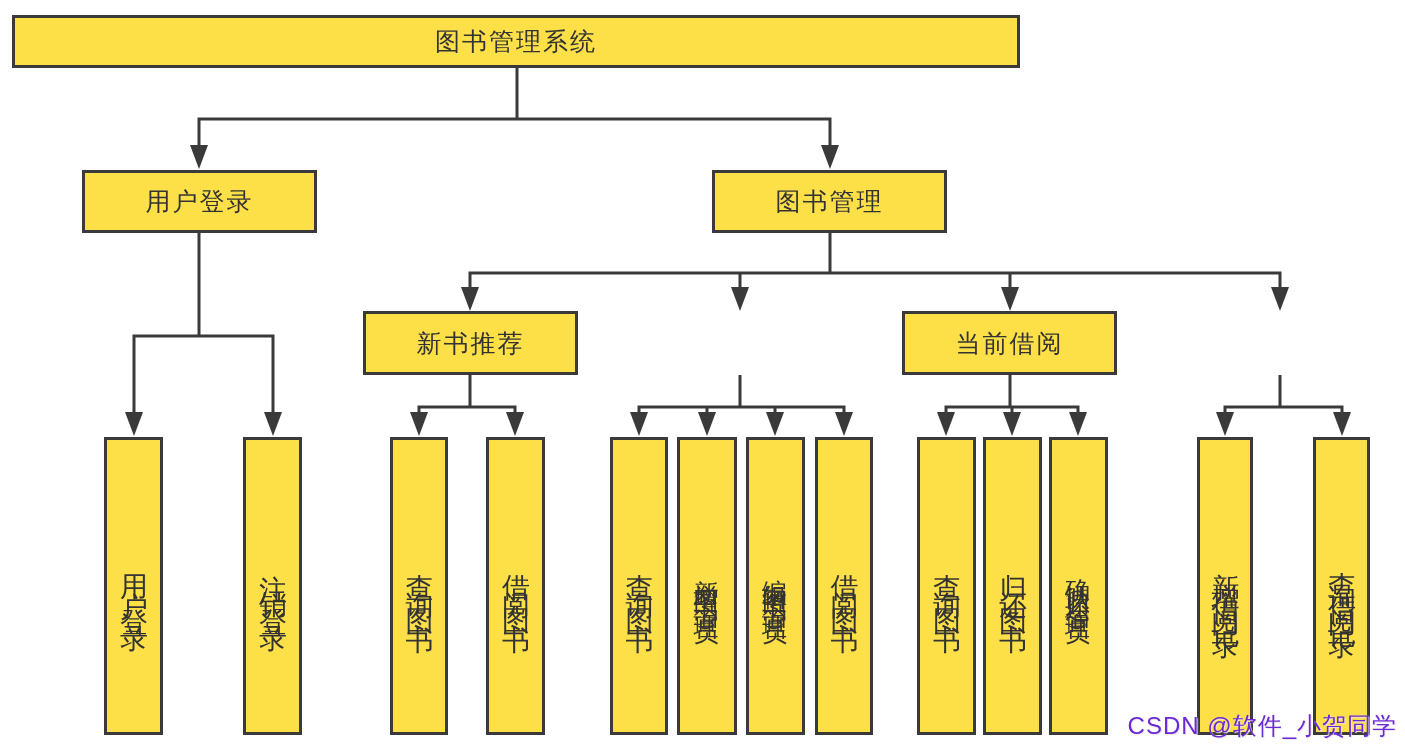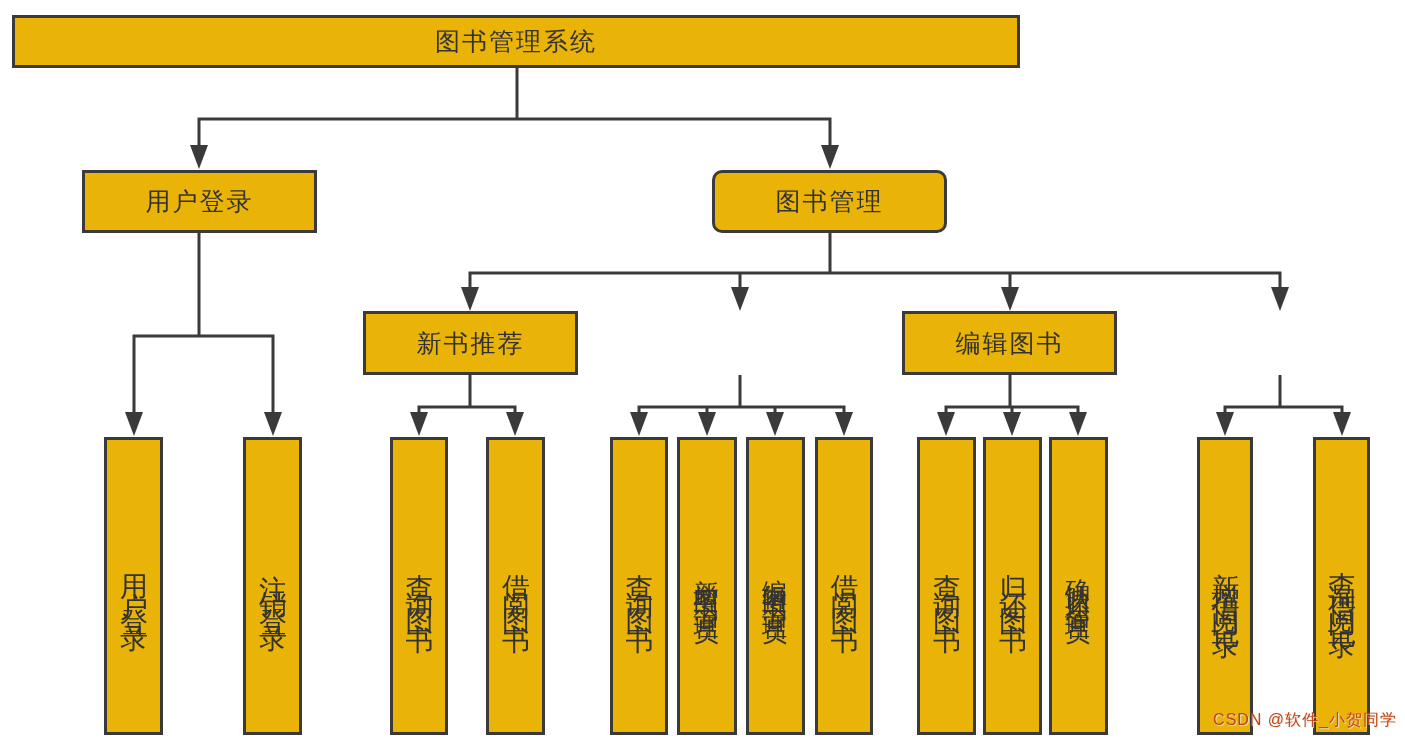--- a/index.html
+++ b/index.html
@@ -8,44 +8,44 @@
     width:1405px;height:747px;
     background:#ffffff;
     font-family:"Liberation Sans","DejaVu Sans",sans-serif;
     overflow:hidden;
   }
   svg.connectors{position:absolute;left:0;top:0;z-index:0;}
   .box{
     position:absolute;
     box-sizing:border-box;
     border:3px solid #3a3a3a;
-    background:#eab308;
+    background:#fde047;
     display:flex;align-items:center;justify-content:center;
     z-index:1;
   }
   .hlabel{
     font-size:25px;color:#333333;letter-spacing:2px;white-space:nowrap;
   }
   .box.root{left:12px;top:15px;width:1008px;height:53px;}
   .box.l1a{left:82px;top:170px;width:235px;height:63px;}
-  .box.l1b{left:712px;top:170px;width:235px;height:63px;border-radius:10px;}
+  .box.l1b{left:712px;top:170px;width:235px;height:63px;}
   .box.l2{top:311px;height:64px;width:215px;align-items:center;}
   .box.leaf{top:437px;height:298px;}
   .vtext{
     writing-mode:vertical-rl;
     text-orientation:mixed;
     color:#333333;
     white-space:nowrap;
   }
   .vshort{font-size:28px;letter-spacing:17px;}
   .vmed{font-size:28px;letter-spacing:12px;}
   .vlong{font-size:25px;letter-spacing:6px;}
   #watermark{
     position:absolute;top:710px;right:8px;z-index:5;
-    font-size:16px;color:#c2410c;letter-spacing:1px;
+    font-size:24px;color:#6d28d9;letter-spacing:1px;
     text-shadow:1px 1px 1px #e6e6e6;
     white-space:nowrap;
   }
 </style>
 </head>
 <body>
 
 <div id="canvas">
 
   <svg class="connectors" width="1405" height="747" viewBox="0 0 1405 747">
@@ -73,21 +73,21 @@
     <span class="hlabel">用户登录</span>
   </div>
   <div class="box l1b">
     <span class="hlabel">图书管理</span>
   </div>
 
   <div class="box l2" style="left:363px">
     <span class="hlabel">新书推荐</span>
   </div>
   <div class="box l2" style="left:902px">
-    <span class="hlabel">编辑图书</span>
+    <span class="hlabel">当前借阅</span>
   </div>
 
   <div class="box leaf" style="left:104px;width:59px">
     <span class="vtext vshort">用户登录</span>
   </div>
   <div class="box leaf" style="left:243px;width:59px">
     <span class="vtext vshort">注销登录</span>
   </div>
 
   <div class="box leaf" style="left:390px;width:58px">

